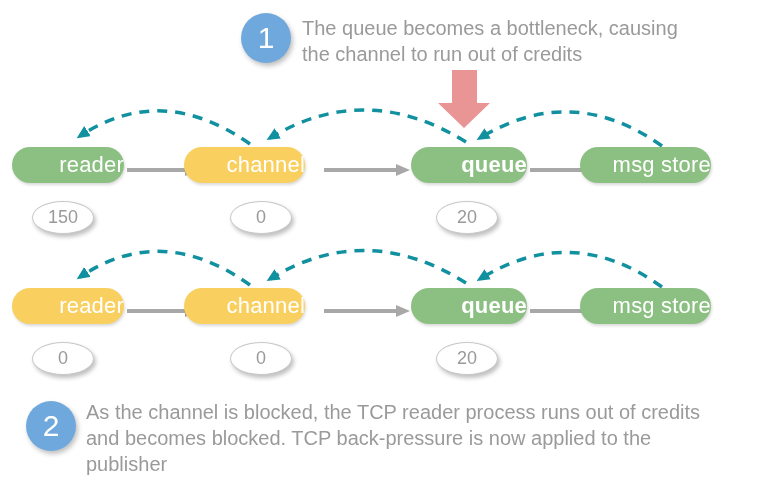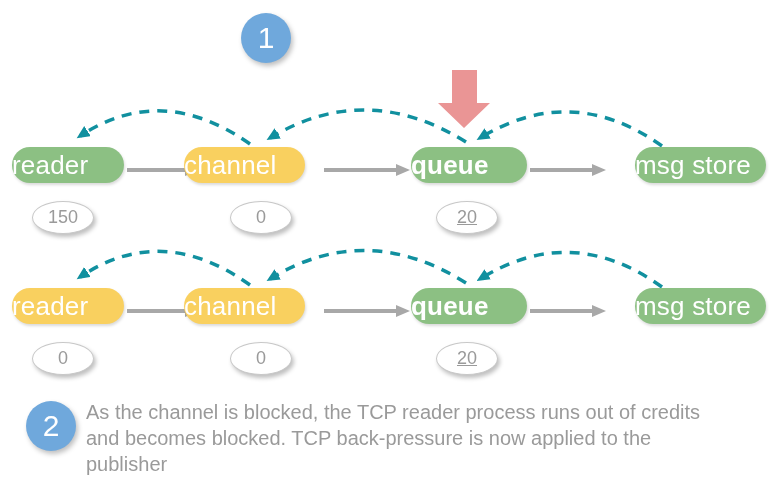--- a/index.html
+++ b/index.html
@@ -7,42 +7,42 @@
     width:769px;height:481px;position:relative;overflow:hidden;
     font-family:"Liberation Sans","DejaVu Sans",sans-serif;
     -webkit-font-smoothing:antialiased;
   }
   .stage{position:absolute;inset:0;}
   svg.layer{position:absolute;left:0;top:0;width:769px;height:481px;}
 
   
   .node{
     position:absolute;height:36px;border-radius:23px;
-    display:flex;align-items:center;justify-content:flex-start;
-    color:#ffffff;font-size:26px;letter-spacing:0.2px;
+    display:flex;align-items:center;justify-content:flex-end;
+    color:#ffffff;font-size:22px;letter-spacing:0.2px;
     box-shadow:1px 2px 3px rgba(0,0,0,0.15);
   }
   .node.green{background:var(--green);}
   .node.yellow{background:var(--yellow);}
   .r1{top:147px;} .r2{top:288px;}
   .n-reader{left:12px;width:112px;}
   .n-channel{left:184px;width:121px;}
   .n-queue{left:411px;width:116px;font-weight:bold;}
-  .n-msgstore{left:635px;width:131px;}
+  .n-msgstore{left:580px;width:131px;}
 
   
   .badge{
     position:absolute;width:60px;height:31px;border-radius:50%;
     background:#ffffff;border:1px solid #c8c8c8;
     box-shadow:2px 3px 4px rgba(0,0,0,0.25);
     display:flex;align-items:center;justify-content:center;
     color:#9a9a9a;font-size:18px;
   }
   .b1{top:201px;} .b2{top:342px;}
-  .b-reader{left:32px;} .b-channel{left:230px;} .b-queue{left:436px;text-decoration:underline;}
+  .b-reader{left:32px;} .b-channel{left:230px;} .b-queue{left:436px;}
 
   
   .note-circle{
     position:absolute;width:50px;height:50px;border-radius:50%;
     background:var(--blue);color:#ffffff;
     display:flex;align-items:center;justify-content:center;
     font-size:30px;box-shadow:2px 3px 5px rgba(0,0,0,0.25);
   }
   .nc1{left:241px;top:13px;}
   .nc2{left:26px;top:401px;}
@@ -99,20 +99,24 @@
       <path class="flow" d="M 324 311 H 397" marker-end="url(#grayHead)"></path>
       <path class="flow" d="M 530 311 H 593" marker-end="url(#grayHead)"></path>
     </g>
 
     <polygon class="red-arrow" points="452,70 477,70 477,103 490,103 464,128 438,103 452,103"></polygon>
   </svg>
 
   <div class="note-circle nc1">
     <span>1</span>
   </div>
+  <div class="note-text nt1">
+    <span class="note-line">The queue becomes a bottleneck, causing</span>
+    <span class="note-line">the channel to run out of credits</span>
+  </div>
 
   <div class="node green r1 n-reader">
     <span>reader</span>
   </div>
   <div class="node yellow r1 n-channel">
     <span>channel</span>
   </div>
   <div class="node green r1 n-queue">
     <span>queue</span>
   </div>

